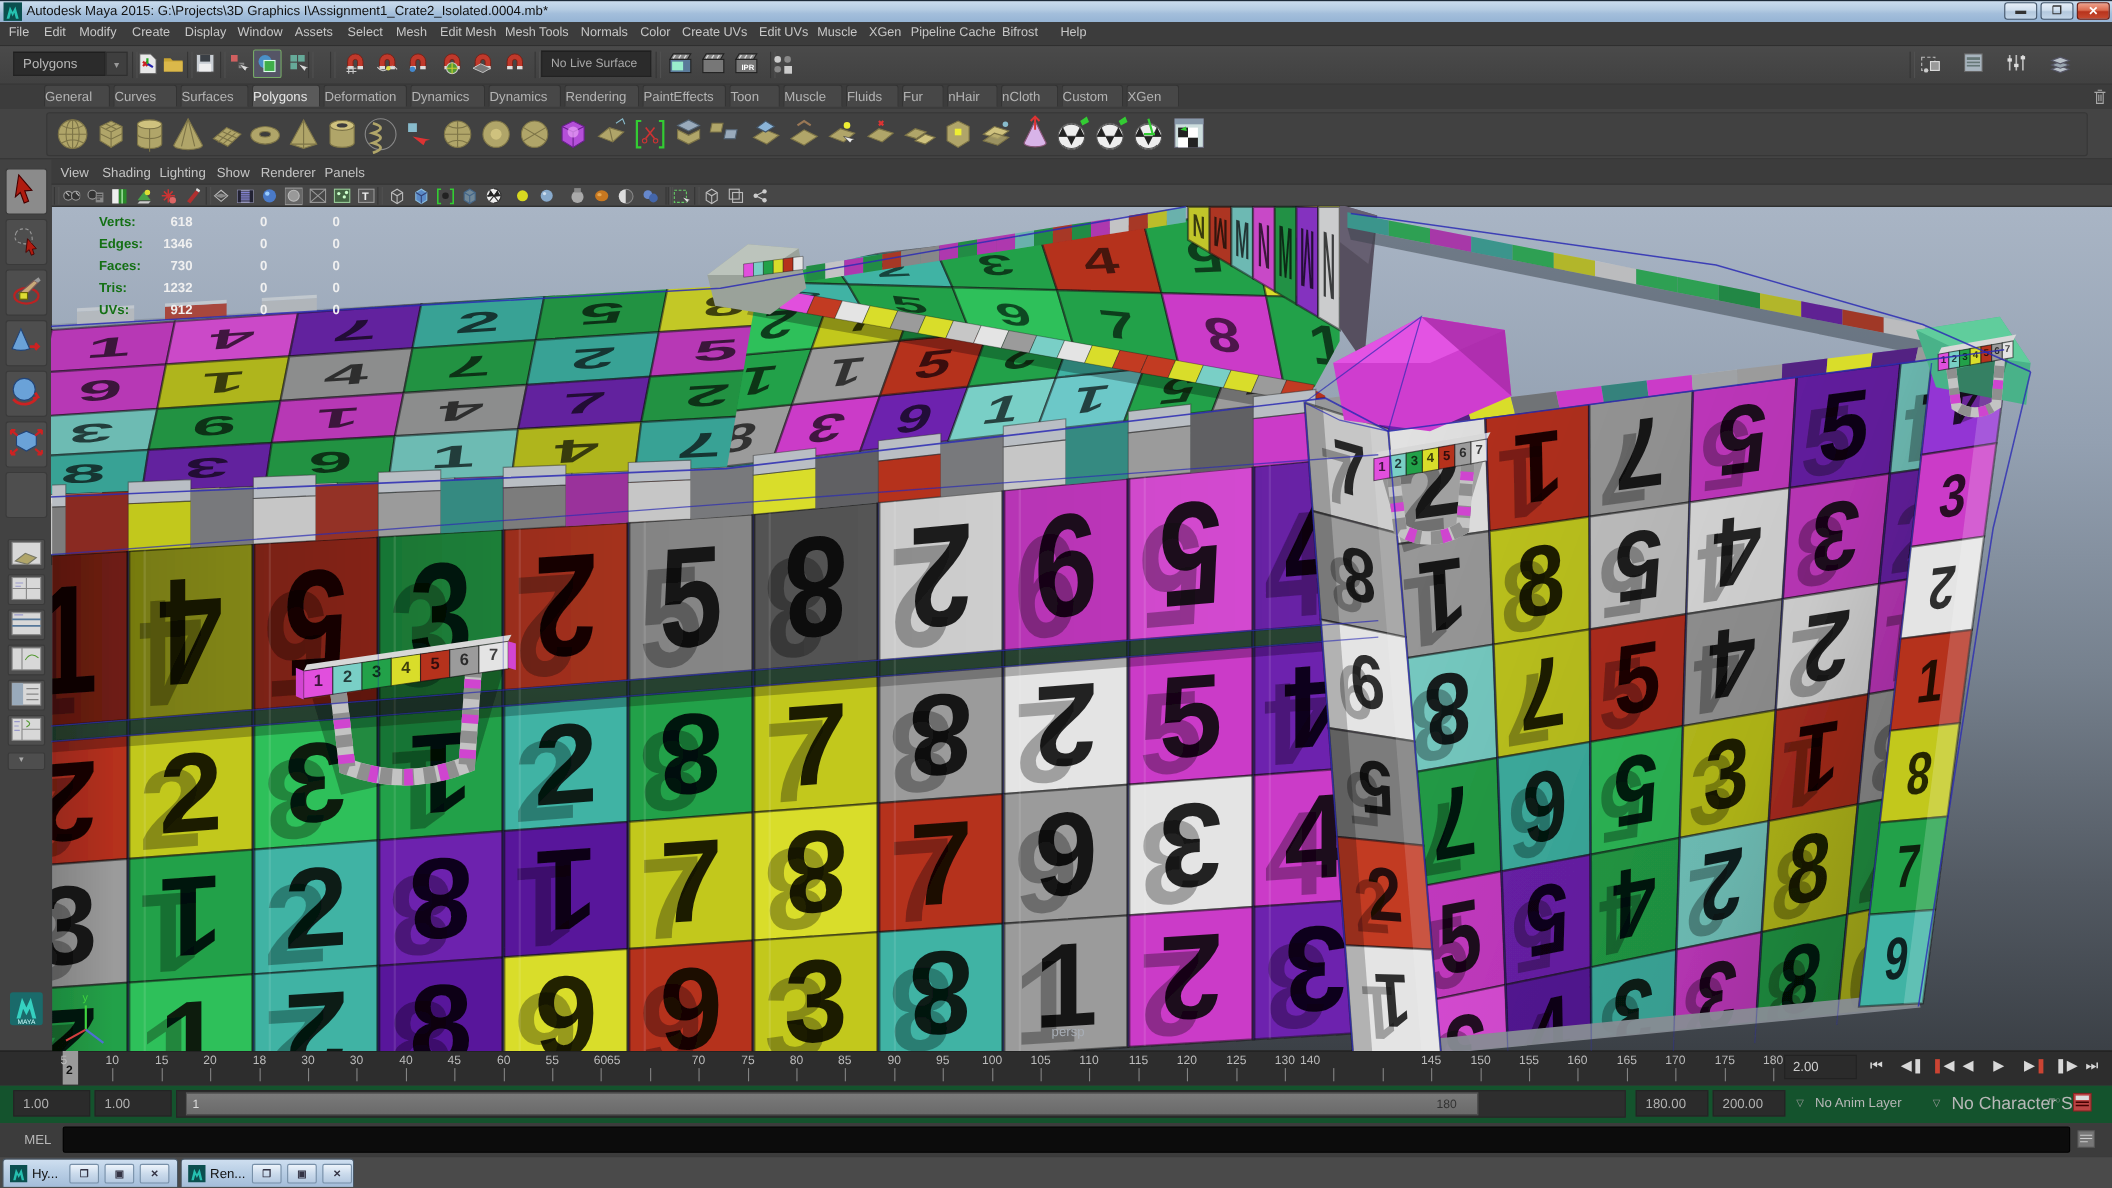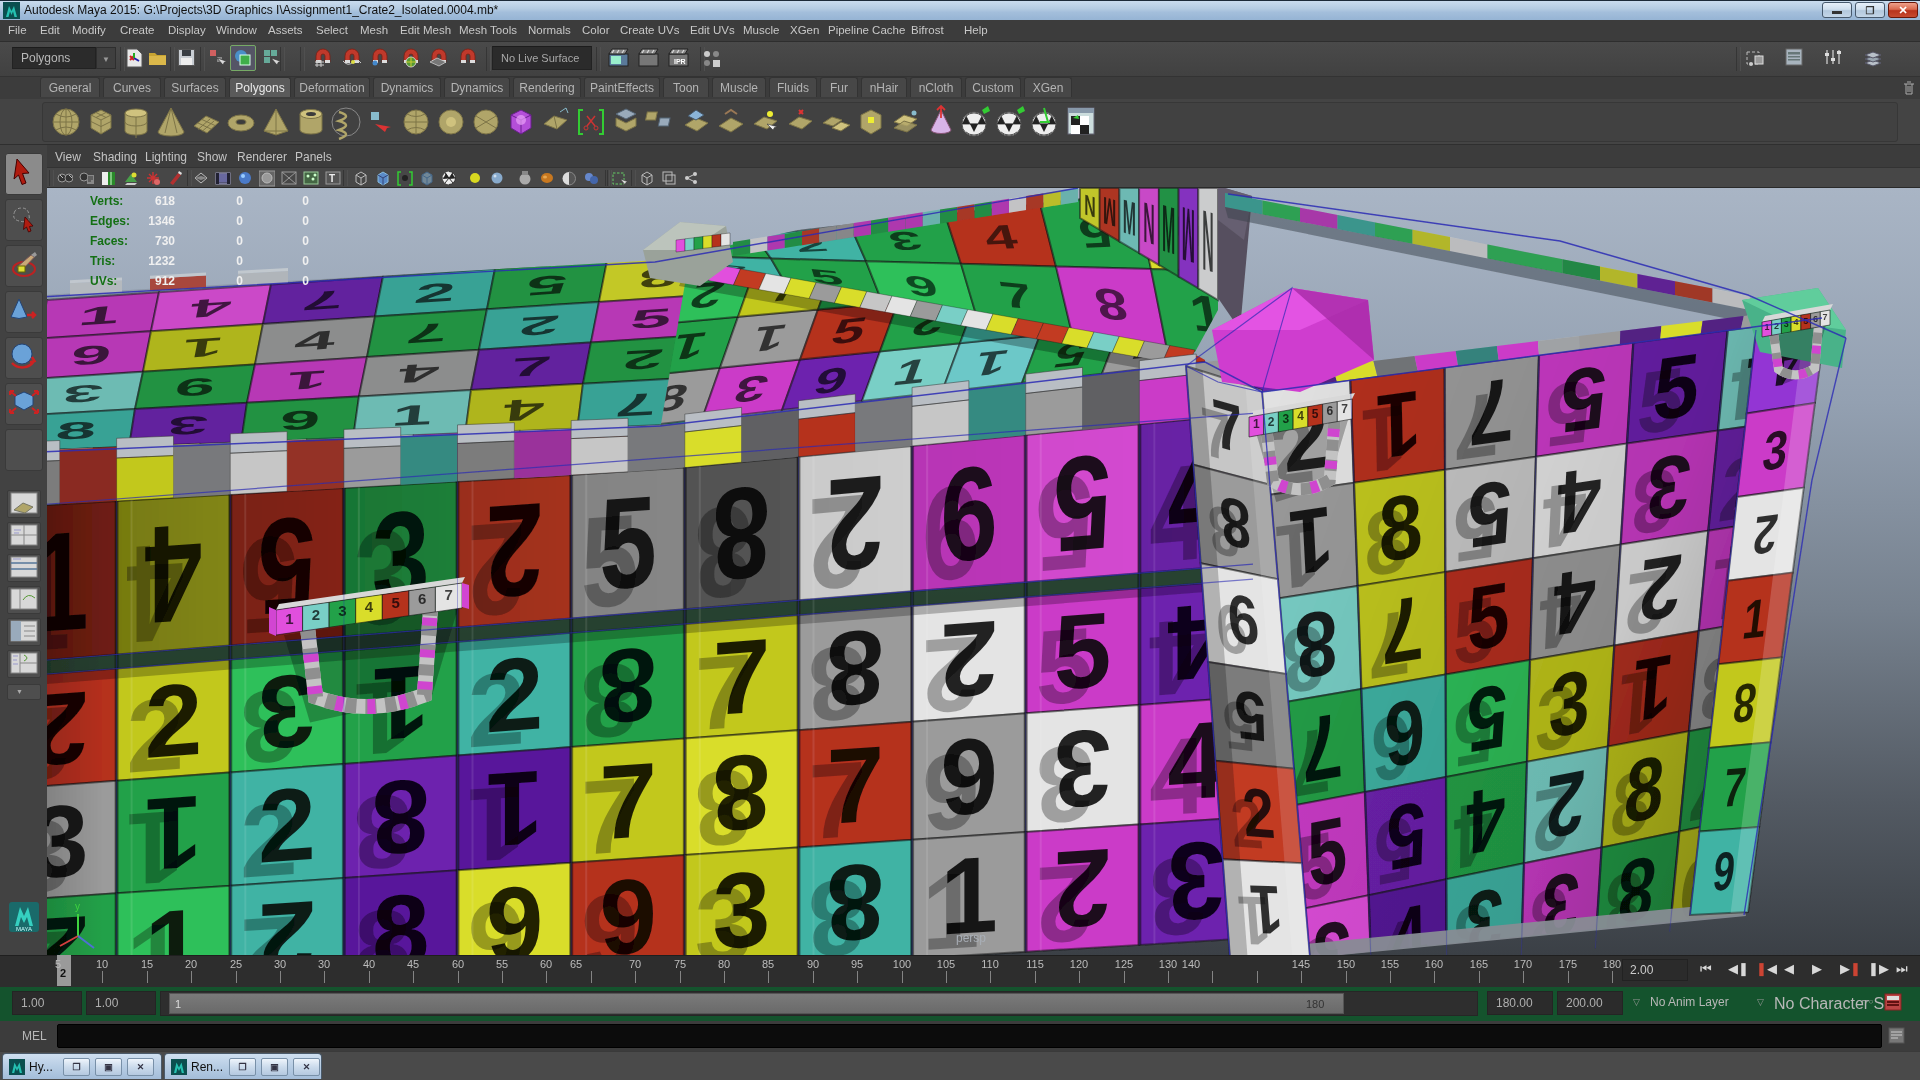--- a/index.html
+++ b/index.html
@@ -6,21 +6,21 @@
 #titlebar{left:0;top:0;width:1920px;height:20px;background:linear-gradient(#cadcee 0%,#b5cce2 40%,#a3bedb 60%,#96b4d4 100%);border-top:1px solid #1d2a38}
 #titletext{left:24px;top:3px;font-size:12px;color:#111}
 .winbtn{top:2px;width:30px;height:16px;border:1px solid #46586c;border-radius:3px;background:linear-gradient(#e7f0fa 0%,#cfdeed 45%,#b3c8dd 55%,#c4d6e8 100%)}
 .winbtn .g{position:absolute;left:50%;top:50%;transform:translate(-50%,-50%);color:#333;font-size:10px;font-weight:bold}
 #menubar{left:0;top:20px;width:1920px;height:22px;background:#3c3c3c;border-bottom:1px solid #2e2e2e}
 .menu{float:left;color:#c8c8c8;font-size:11.5px;padding:4px 0 0 0;position:absolute;top:0}
 #statusline{left:0;top:42px;width:1920px;height:35px;background:linear-gradient(#4a4a4a,#414141);border-bottom:1px solid #333}
 .sl-field{position:absolute;background:#2b2b2b;border:1px solid #222;border-top-color:#1c1c1c;color:#b8b8b8;font-size:12px}
 .sep{position:absolute;width:5px;height:24px;top:5px;border-left:1px solid #353535;border-right:1px solid #505050}
 #shelftabs{left:0;top:77px;width:1920px;height:22px;background:#3c3c3c}
-.tab{position:absolute;top:2px;height:20px;background:#474747;border:1px solid #333;border-bottom:none;border-radius:3px 3px 0 0;color:#b4b4b4;font-size:12px;text-align:center;padding-top:3px}
+.tab{position:absolute;top:2px;height:20px;background:#474747;border:1px solid #333;border-bottom:none;border-radius:3px 3px 0 0;color:#b4b4b4;font-size:12px;text-align:left;padding-top:3px}
 .tab.active{background:#5a5a5a;color:#e8e8e8}
 #shelf{left:0;top:99px;width:1920px;height:46px;background:#444;border-bottom:1px solid #2f2f2f}
 #shelfinner{position:absolute;left:42px;top:3px;width:1856px;height:40px;background:#414141;border:1px solid #373737;border-radius:3px}
 #toolbox{left:0;top:145px;width:47px;height:810px;background:#424242}
 .toolbtn{position:absolute;left:5px;width:38px;height:42px;background:#4e4e4e;border:1px solid #3a3a3a;border-radius:3px}
 .toolbtn.active{background:#8b8b8b}
 .laybtn{position:absolute;left:7px;width:34px;height:28px;background:#4e4e4e;border:1px solid #3a3a3a;border-radius:2px}
 #panel{left:47px;top:145px;width:1873px;height:810px;background:#3c3c3c}
 #panelmenu{position:absolute;left:0;top:0;width:1873px;height:23px;background:#3c3c3c;border-bottom:1px solid #333}
 .pmenu{position:absolute;top:5px;color:#c4c4c4;font-size:12px}
@@ -1630,37 +1630,37 @@
 <div style="position:absolute;left:57px;top:955px;width:14px;height:31px;background:#9a9a9a"></div>
 <div style="position:absolute;left:60px;top:967px;color:#111;font-size:11px;font-weight:bold">2</div>
 <div class="abs tnum" style="top:958px;left:58px">5</div>
 <div class="abs tick" style="top:971px;left:58px"></div>
 <div class="abs tnum" style="top:958px;left:102px">10</div>
 <div class="abs tick" style="top:971px;left:102px"></div>
 <div class="abs tnum" style="top:958px;left:147px">15</div>
 <div class="abs tick" style="top:971px;left:147px"></div>
 <div class="abs tnum" style="top:958px;left:191px">20</div>
 <div class="abs tick" style="top:971px;left:191px"></div>
-<div class="abs tnum" style="top:958px;left:236px">25</div>
+<div class="abs tnum" style="top:958px;left:236px">18</div>
 <div class="abs tick" style="top:971px;left:236px"></div>
 <div class="abs tnum" style="top:958px;left:280px">30</div>
 <div class="abs tick" style="top:971px;left:280px"></div>
 <div class="abs tnum" style="top:958px;left:324px">30</div>
 <div class="abs tick" style="top:971px;left:324px"></div>
 <div class="abs tnum" style="top:958px;left:369px">40</div>
 <div class="abs tick" style="top:971px;left:369px"></div>
 <div class="abs tnum" style="top:958px;left:413px">45</div>
 <div class="abs tick" style="top:971px;left:413px"></div>
 <div class="abs tnum" style="top:958px;left:458px">60</div>
 <div class="abs tick" style="top:971px;left:458px"></div>
 <div class="abs tnum" style="top:958px;left:502px">55</div>
 <div class="abs tick" style="top:971px;left:502px"></div>
 <div class="abs tnum" style="top:958px;left:546px">60</div>
 <div class="abs tick" style="top:971px;left:546px"></div>
-<div class="abs tnum" style="top:958px;left:576px">65</div>
+<div class="abs tnum" style="top:958px;left:558px">65</div>
 <div class="abs tick" style="top:971px;left:591px"></div>
 <div class="abs tnum" style="top:958px;left:635px">70</div>
 <div class="abs tick" style="top:971px;left:635px"></div>
 <div class="abs tnum" style="top:958px;left:680px">75</div>
 <div class="abs tick" style="top:971px;left:680px"></div>
 <div class="abs tnum" style="top:958px;left:724px">80</div>
 <div class="abs tick" style="top:971px;left:724px"></div>
 <div class="abs tnum" style="top:958px;left:768px">85</div>
 <div class="abs tick" style="top:971px;left:768px"></div>
 <div class="abs tnum" style="top:958px;left:813px">90</div>

